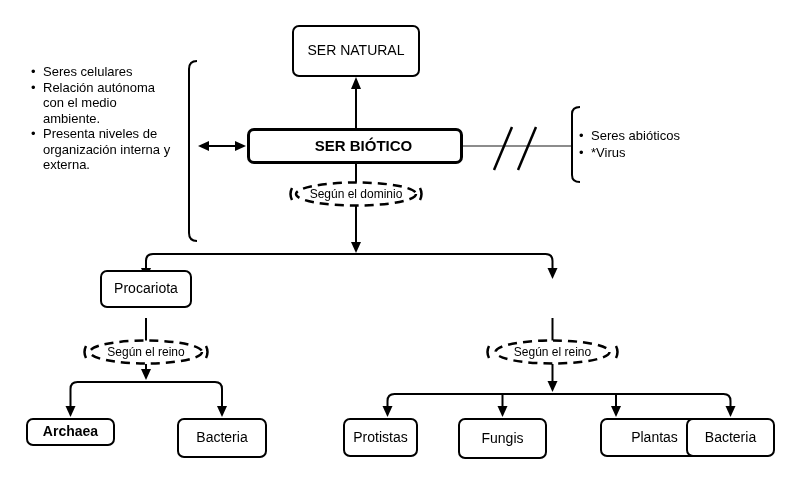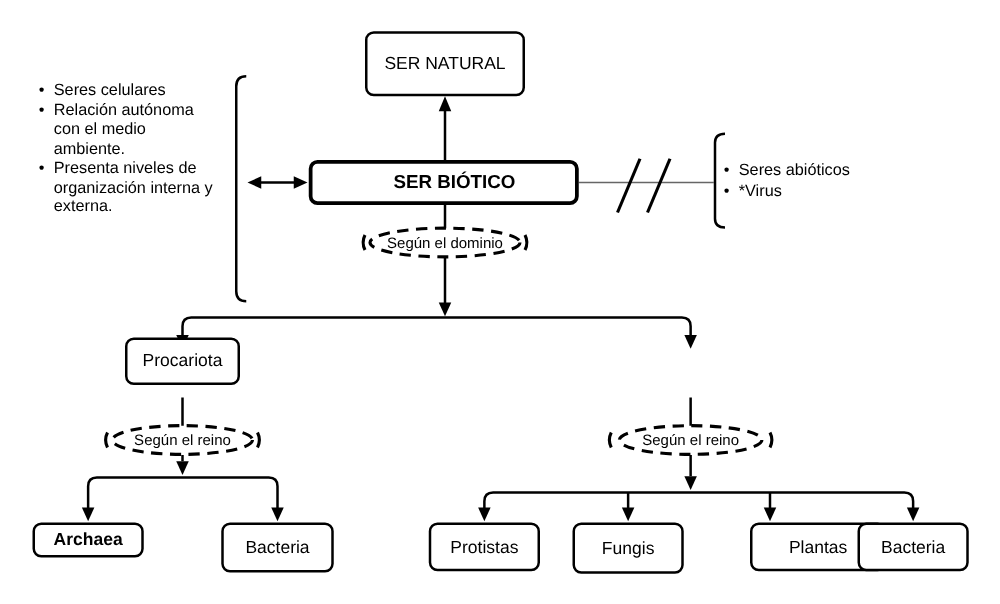--- a/index.html
+++ b/index.html
@@ -127,21 +127,21 @@
 
   <div class="node root" style="left:247px;top:128px;width:216px;height:36px;">SER BIÓTICO</div>
 
   <div class="node" style="left:100px;top:270px;width:92px;height:38px;">Procariota</div>
 
 
   <div class="node" style="left:26px;top:418px;width:89px;height:28px;font-weight:bold;">Archaea</div>
 
   <div class="node" style="left:177px;top:418px;width:90px;height:40px;">Bacteria</div>
 
-  <div class="node" style="left:343px;top:418px;width:89px;height:39px;">Protistas</div>
+  <div class="node" style="left:343px;top:418px;width:75px;height:39px;">Protistas</div>
 
   <div class="node" style="left:458px;top:418px;width:89px;height:41px;">Fungis</div>
 
   <div class="node" style="left:572px;top:418px;width:109px;height:39px;margin-left:28px;">Plantas</div>
 
   <div class="node" style="left:686px;top:418px;width:89px;height:39px;">Bacteria</div>
 
   <div class="ellipse-label" style="left:296px;top:183px;width:120px;height:22px;">Según el dominio</div>
 
   <div class="ellipse-label" style="left:86px;top:341px;width:120px;height:22px;">Según el reino</div>

